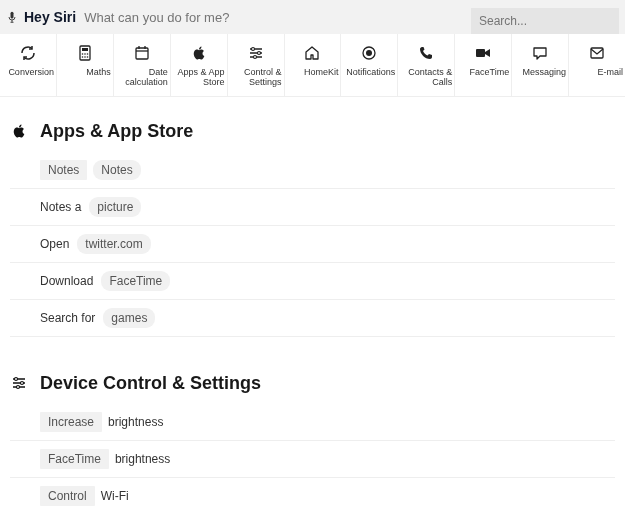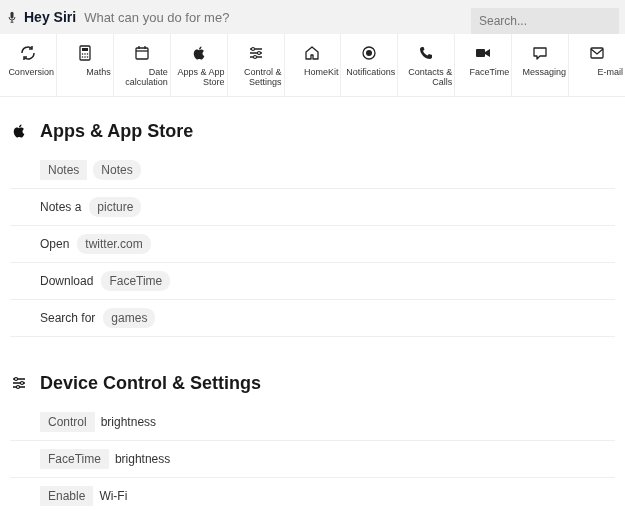--- a/index.html
+++ b/index.html
@@ -222,25 +222,25 @@
     <div class="section">
       <div class="section-head">
         <span class="section-icon">
           <svg viewBox="0 0 16 16">
             <use href="#i-sliders"></use>
           </svg>
         </span>
         <span class="section-title">Device Control &amp; Settings</span>
       </div>
       <div class="cmd-row first">
-        <span class="para">Control</span>
+        <span class="para">Increase</span>
         <span class="plain">brightness</span>
       </div>
       <div class="cmd-row">
         <span class="para">FaceTime</span>
         <span class="plain">brightness</span>
       </div>
       <div class="cmd-row">
-        <span class="para">Enable</span>
+        <span class="para">Control</span>
         <span class="plain">Wi-Fi</span>
       </div>
     </div>
   </div>
 
 </body></html>

